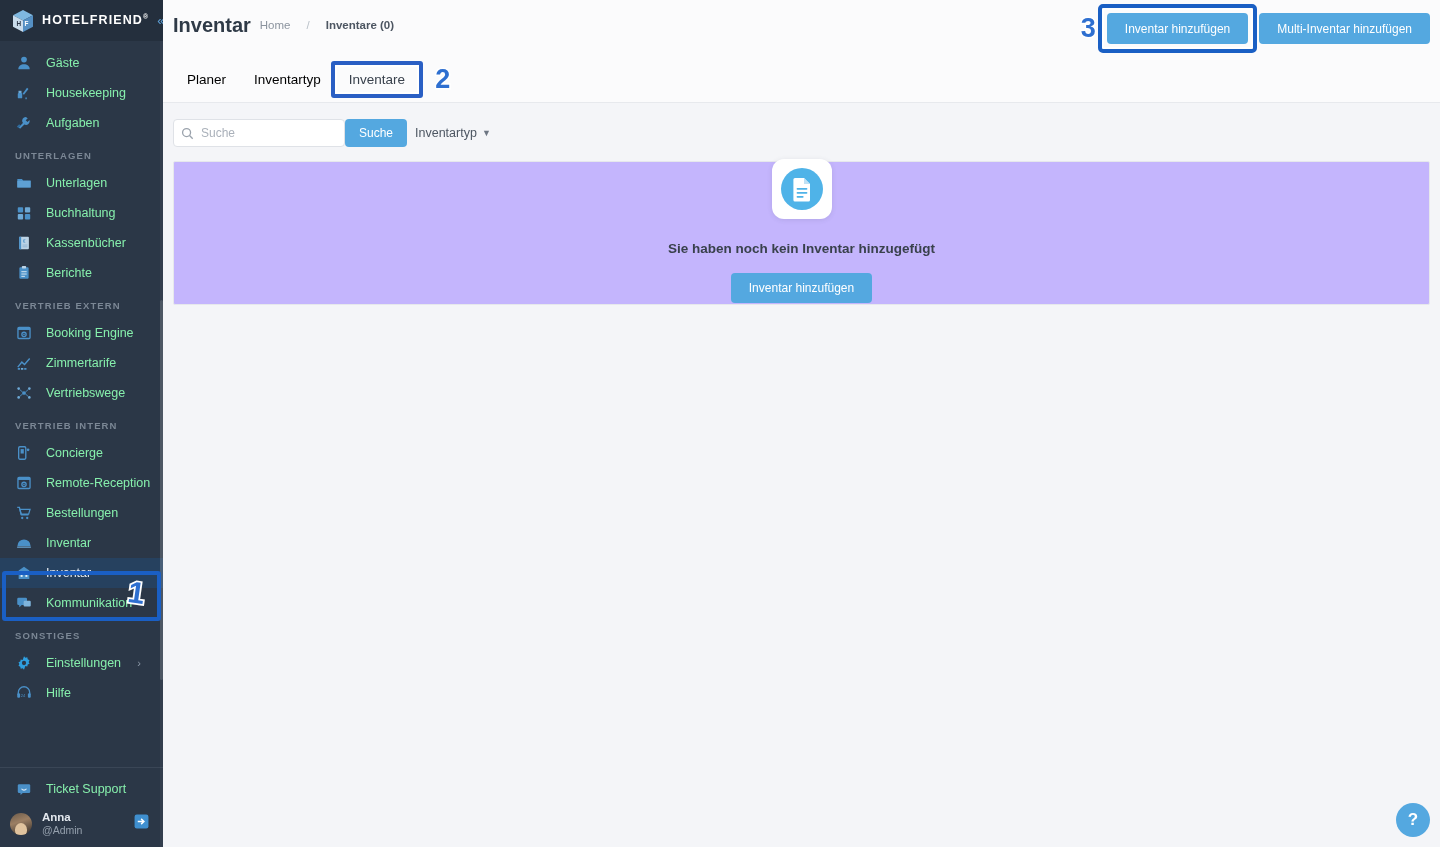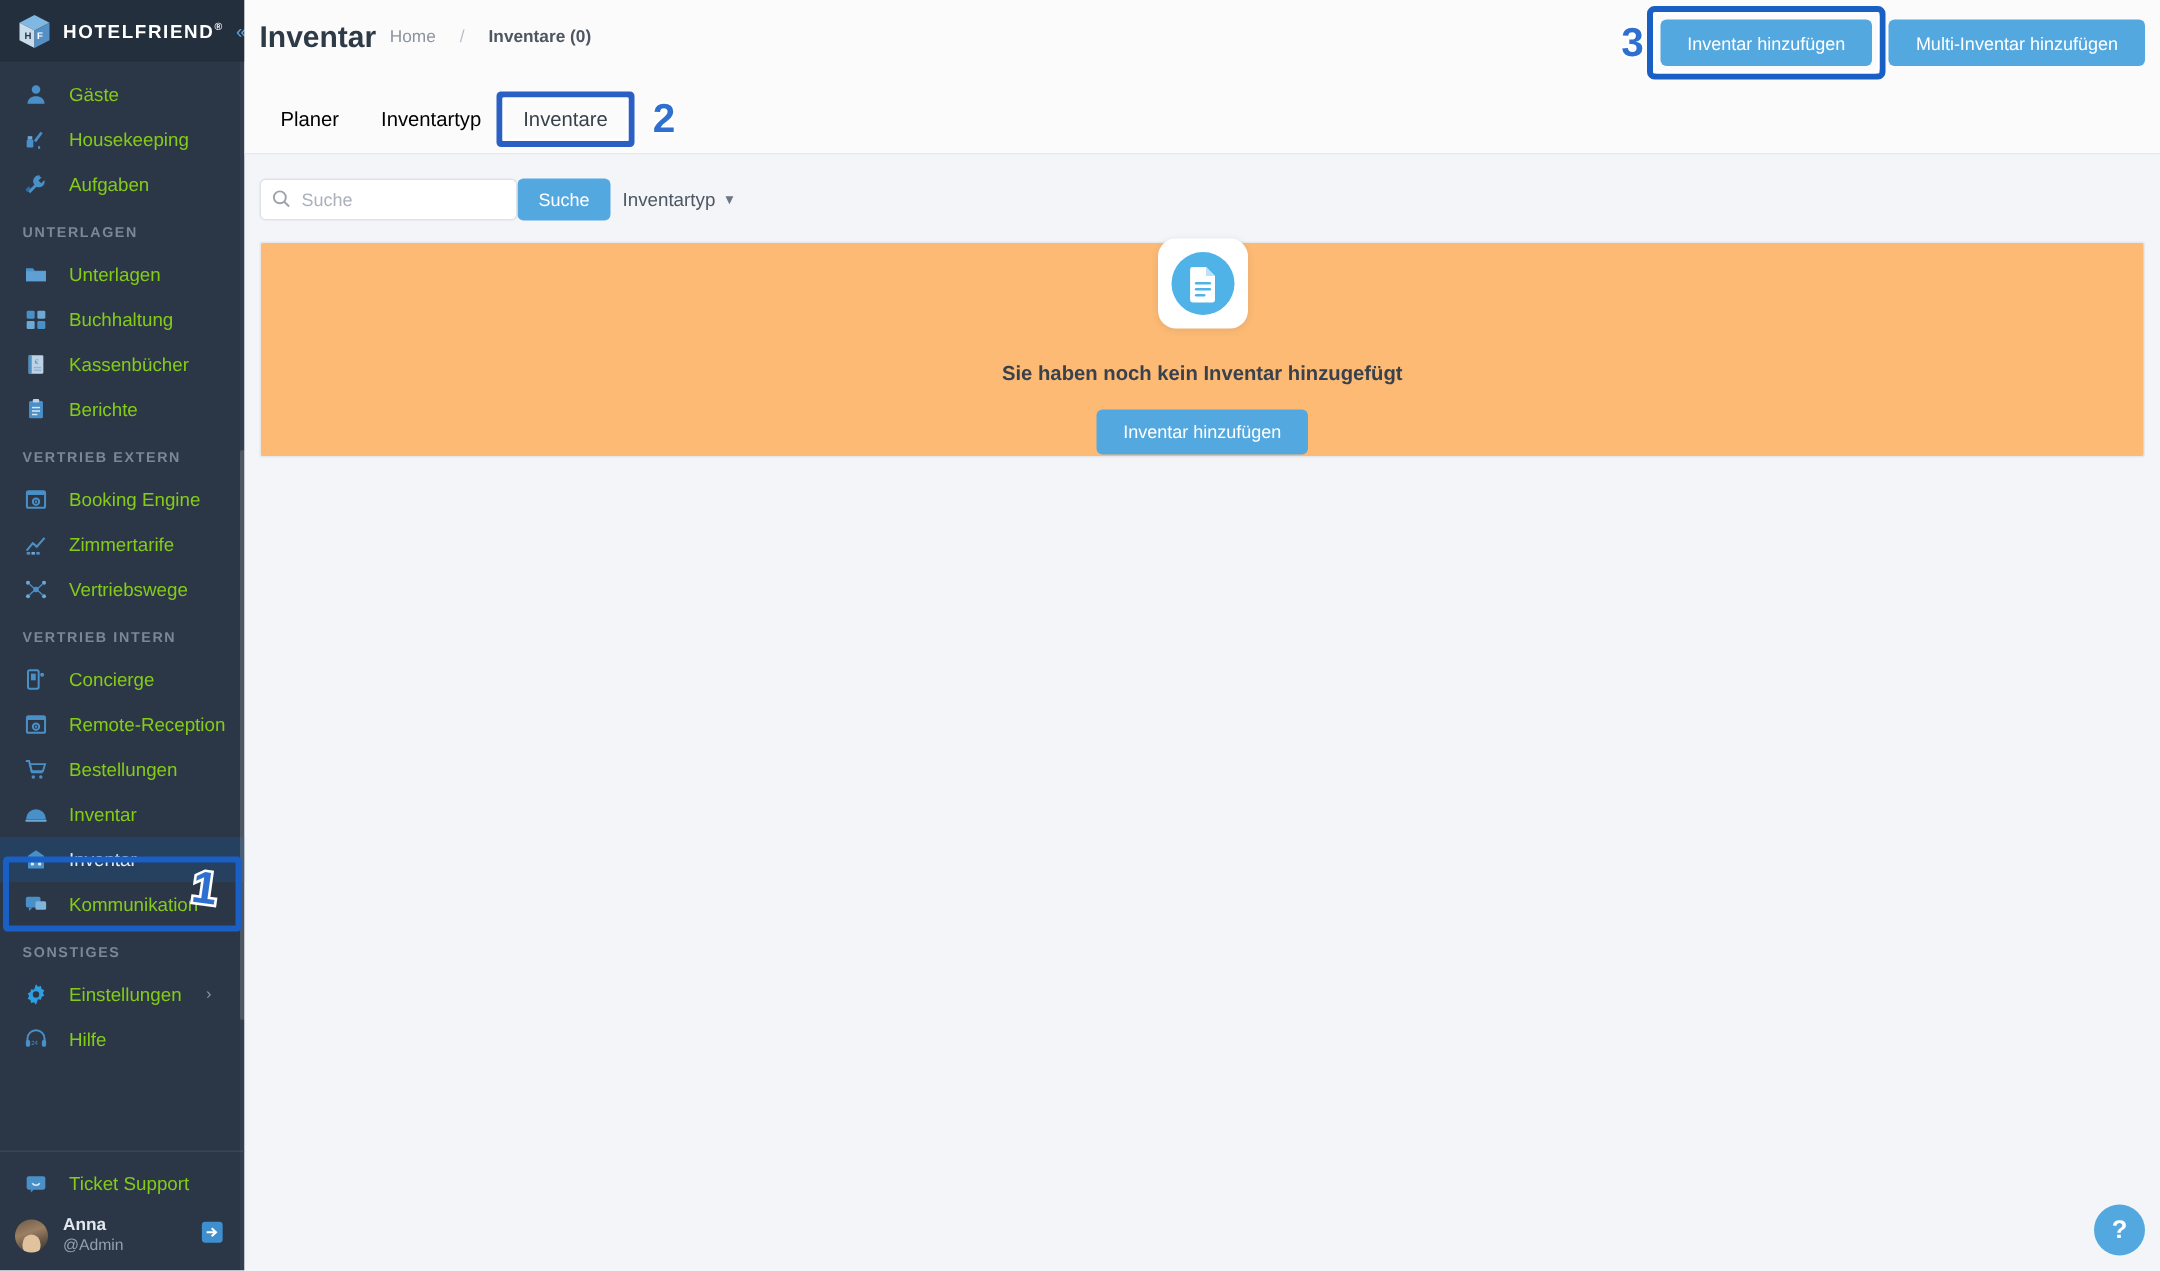--- a/index.html
+++ b/index.html
@@ -39,21 +39,21 @@
   }
   .nav-item {
     height: 30px; display: flex; align-items: center;
     padding-left: 15px; cursor: pointer; position: relative;
   }
   .nav-item .ico {
     width: 18px; height: 18px; flex: 0 0 18px; margin-right: 13px;
     display: flex; align-items: center; justify-content: center;
   }
   .nav-item .lbl {
-    color: #84cc16; font-size: 12.5px; white-space: nowrap;
+    color: #86efac; font-size: 12.5px; white-space: nowrap;
   }
   .nav-item.active { background: #26415f; }
   .nav-item.active .lbl { color: #e6ecf2; }
   .nav-chevron { margin-left: auto; margin-right: 22px; color: #8d99a8; font-size: 11px; }
   .nav-section {
     color: #7b8795; font-size: 9.5px; font-weight: bold;
     letter-spacing: 1.1px; padding: 12px 0 7px 15px;
   }
   .nav-divider { height: 1px; background: #3a4656; margin: 6px 0 6px 0; }
 
@@ -183,21 +183,21 @@
     font-family: "Liberation Sans", sans-serif;
   }
   .filter-drop {
     display: flex; align-items: center; gap: 5px;
     font-size: 12.5px; color: #4d5662; cursor: pointer; margin-left: 8px;
   }
   .caret { font-size: 9px; color: #6d7683; }
 
   .content-card {
     margin-left: 10px; margin-right: 10px;
-    background: #fdba74; border: 1px solid #e6e8ec; border-radius: 2px;
+    background: #c4b5fd; border: 1px solid #e6e8ec; border-radius: 2px;
     height: 144px; display: flex; align-items: center; justify-content: center;
   }
   .empty-wrap { text-align: center; margin-top: -4px; }
   .empty-icon-box {
     width: 60px; height: 60px; background: #ffffff; border-radius: 12px;
     box-shadow: 0 1px 5px rgba(60,70,90,0.13);
     display: flex; align-items: center; justify-content: center;
     margin: 0 auto 22px auto;
   }
   .empty-text {

